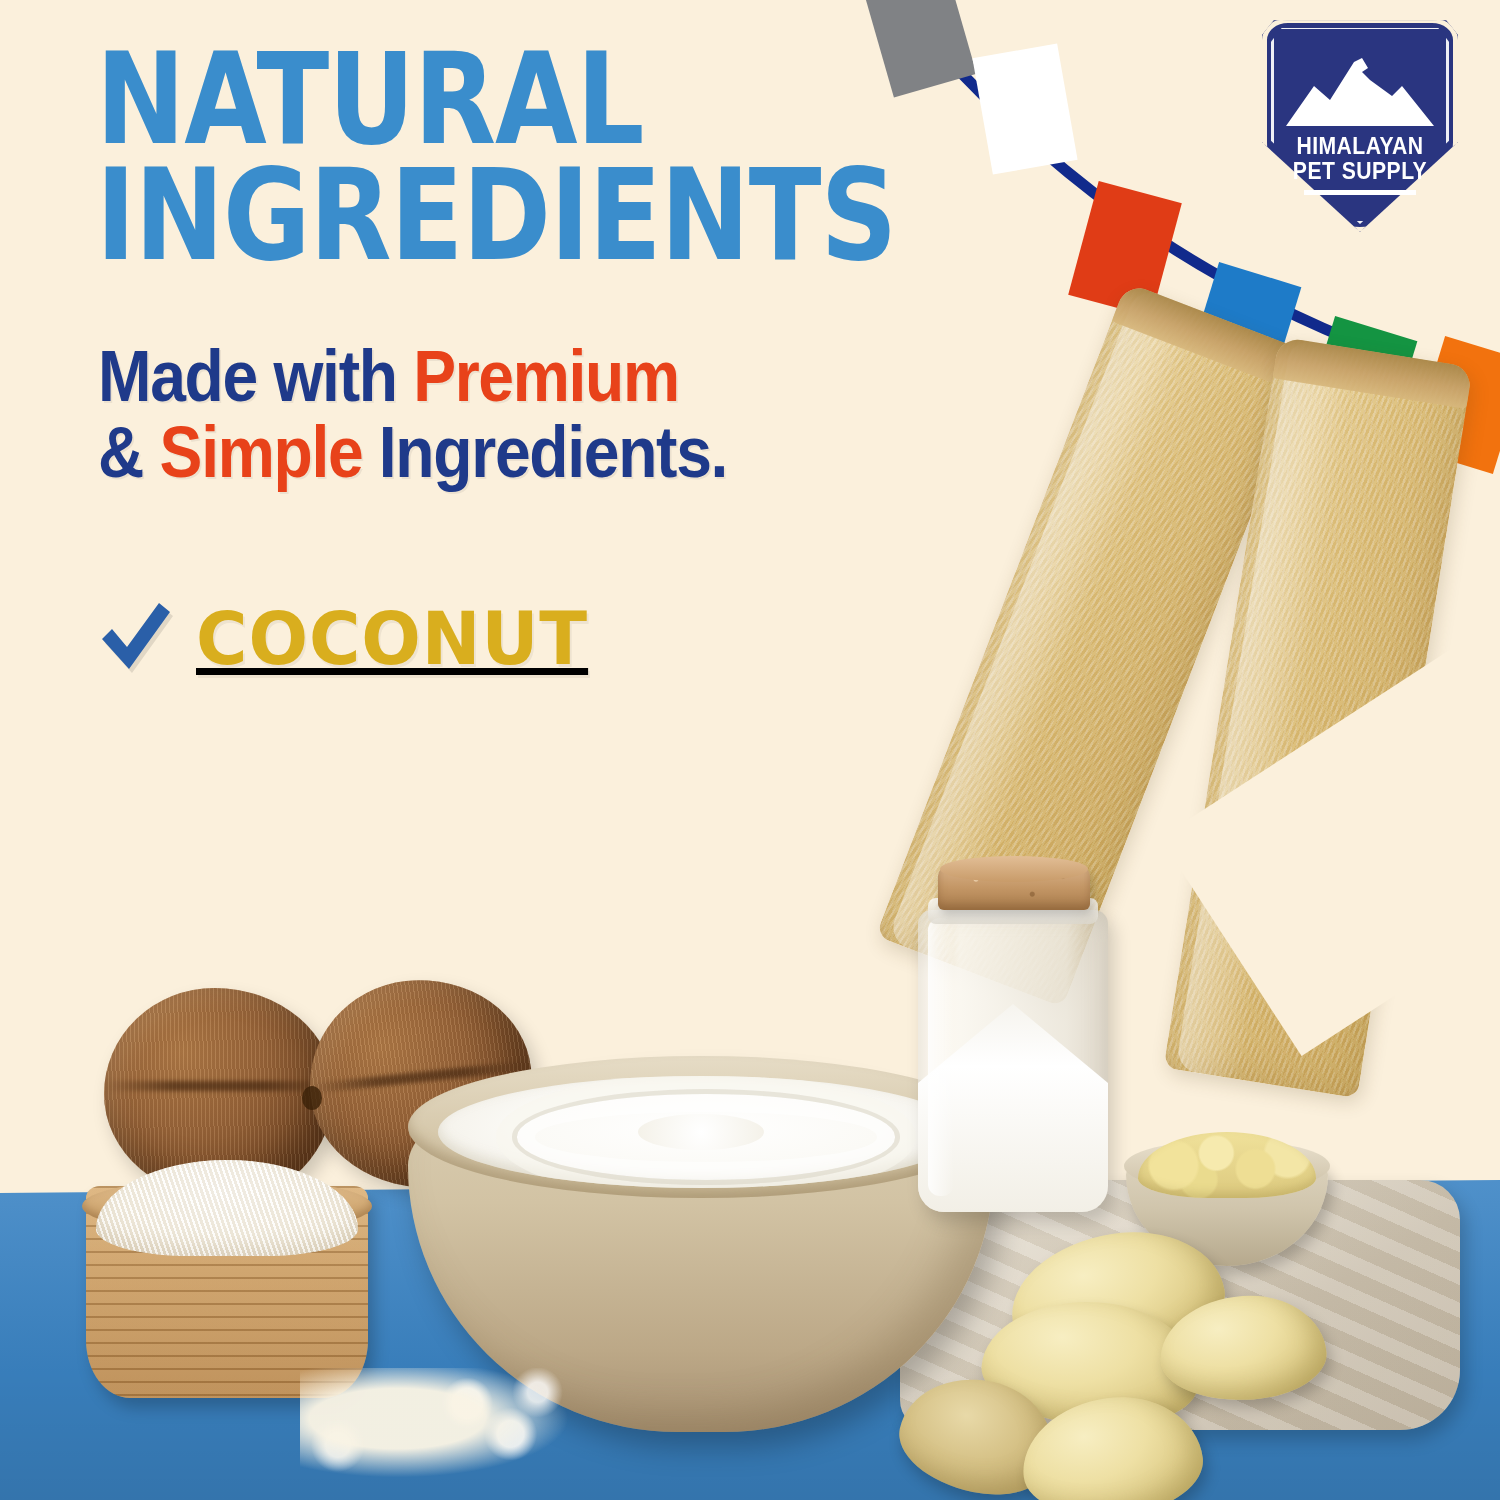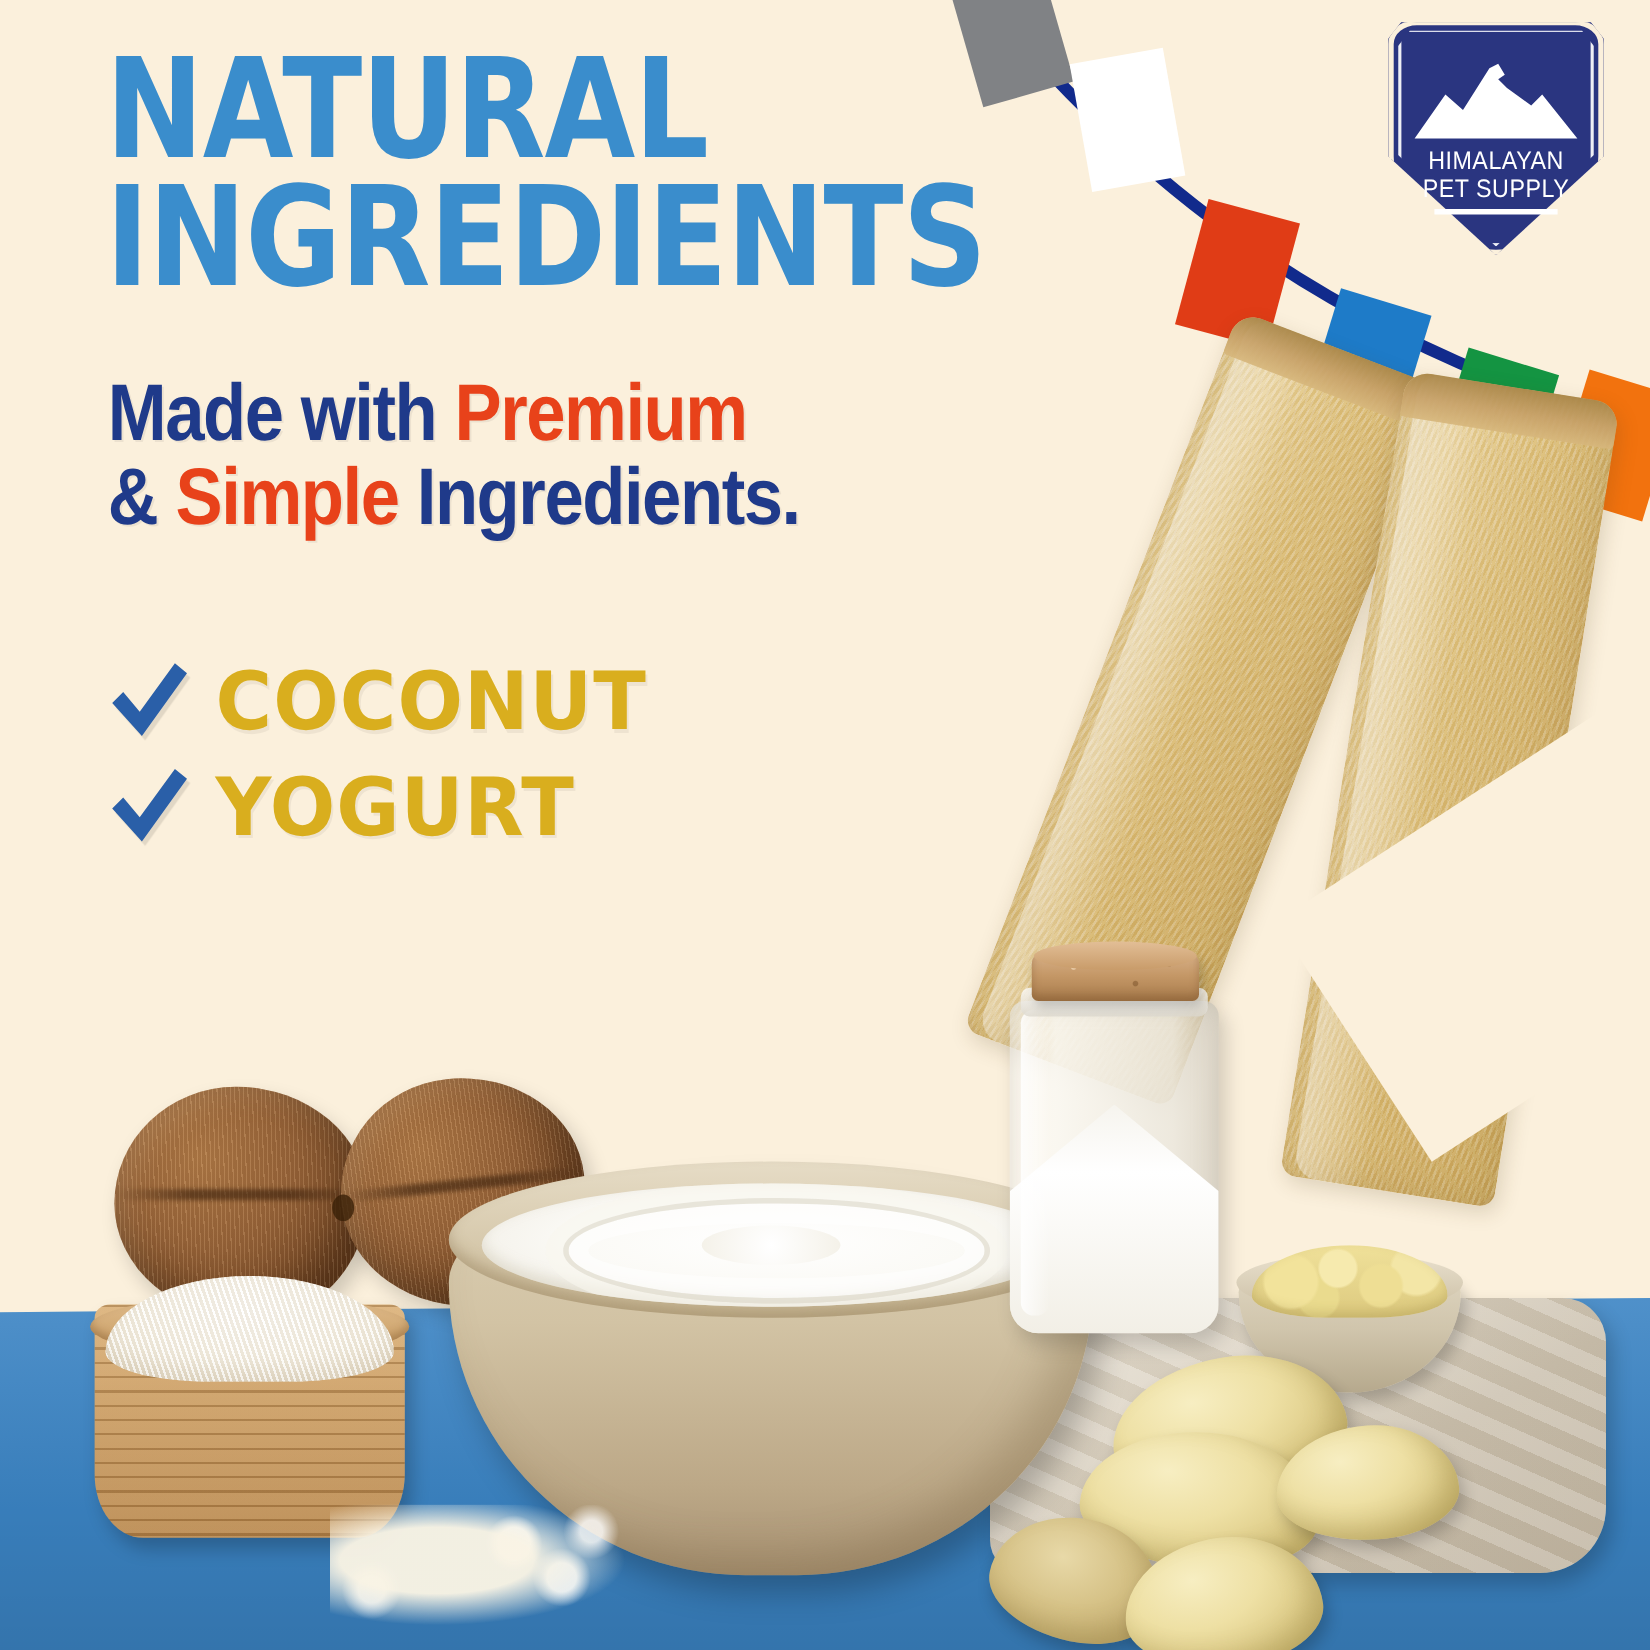--- a/index.html
+++ b/index.html
@@ -53,21 +53,21 @@
     transform-origin:left top;
     text-shadow:2px 2px 0 rgba(0,0,0,.06);
   }
   .subhead .hl{ color:#E8421A; }
 
   
   .checklist{
     position:absolute; left:96px; top:595px; width:900px;
   }
   .check-row{
-    display:flex; align-items:center; gap:22px; margin-bottom:10px;
+    display:flex; align-items:center; gap:22px; margin-bottom:10px;text-decoration:underline;
   }
   .check-row .tick{
     width:78px; height:86px; flex:0 0 78px; position:relative;
   }
   .check-row .tick svg{ width:100%; height:100%; display:block;
     filter:drop-shadow(3px 4px 0 rgba(0,0,0,.10)); }
   .check-row .txt{
     font-family:"DejaVu Sans", sans-serif;
     font-weight:800;
     font-size:73px;
@@ -97,21 +97,21 @@
     border:3px solid rgba(255,255,255,.92);
     clip-path: polygon(0% 8%, 6% 1%, 94% 1%, 100% 8%, 100% 58%, 50% 100%, 0% 58%);
   }
   .logo .mtn{
     position:absolute; left:22px; top:38px; width:152px; height:72px;
   }
   .logo .logo-text{
     position:absolute; left:0; right:0; top:116px;
     text-align:center; color:#fff;
     font-family:"Liberation Sans", sans-serif;
-    font-weight:400; letter-spacing:.5px;
+    font-weight:700; letter-spacing:.5px;
   }
   .logo .logo-text .t1{ display:block; font-size:23px; line-height:25px; transform:scaleX(.92); }
   .logo .logo-text .t2{ display:block; font-size:23px; line-height:25px; transform:scaleX(.92); }
   .logo .bar{
     position:absolute; left:42px; right:42px; top:172px; height:5px; background:#fff;
   }
 
   
   .bunting{ position:absolute; left:0; top:0; width:1500px; height:480px; pointer-events:none; }
   .flag{ position:absolute; width:86px; height:118px; }
@@ -358,28 +358,20 @@
 
   <div class="checklist">
     <div class="check-row">
       <span class="tick">
         <svg viewBox="0 0 78 86">
             <path d="M6 44 L16 34 L31 52 L63 8 L74 17 L33 74 Z" fill="#2A5FA8"></path>
           </svg>
       </span>
       <span class="txt">COCONUT</span>
     </div>
-    <div class="check-row">
-      <span class="tick">
-        <svg viewBox="0 0 78 86">
-            <path d="M6 44 L16 34 L31 52 L63 8 L74 17 L33 74 Z" fill="#2A5FA8"></path>
-          </svg>
-      </span>
-      <span class="txt">YOGURT</span>
-    </div>
   </div>
 
   <svg class="bunting" viewBox="0 0 1500 480">
     <path d="M880 -20 C1010 140, 1180 300, 1500 392" stroke="#112A8C" stroke-width="11" fill="none" stroke-linecap="round"></path>
   </svg>
 
   <div class="flag" style="left:876px; top:-30px; transform:rotate(-16deg); background:#808285;"></div>
   <div class="flag" style="left:982px; top:50px; transform:rotate(-10deg); background:#FFFFFF;"></div>
   <div class="flag" style="left:1082px; top:190px; transform:rotate(15deg); background:#E03C16;"></div>
   <div class="flag" style="left:1200px; top:272px; transform:rotate(17deg); background:#1E7BC8;"></div>

